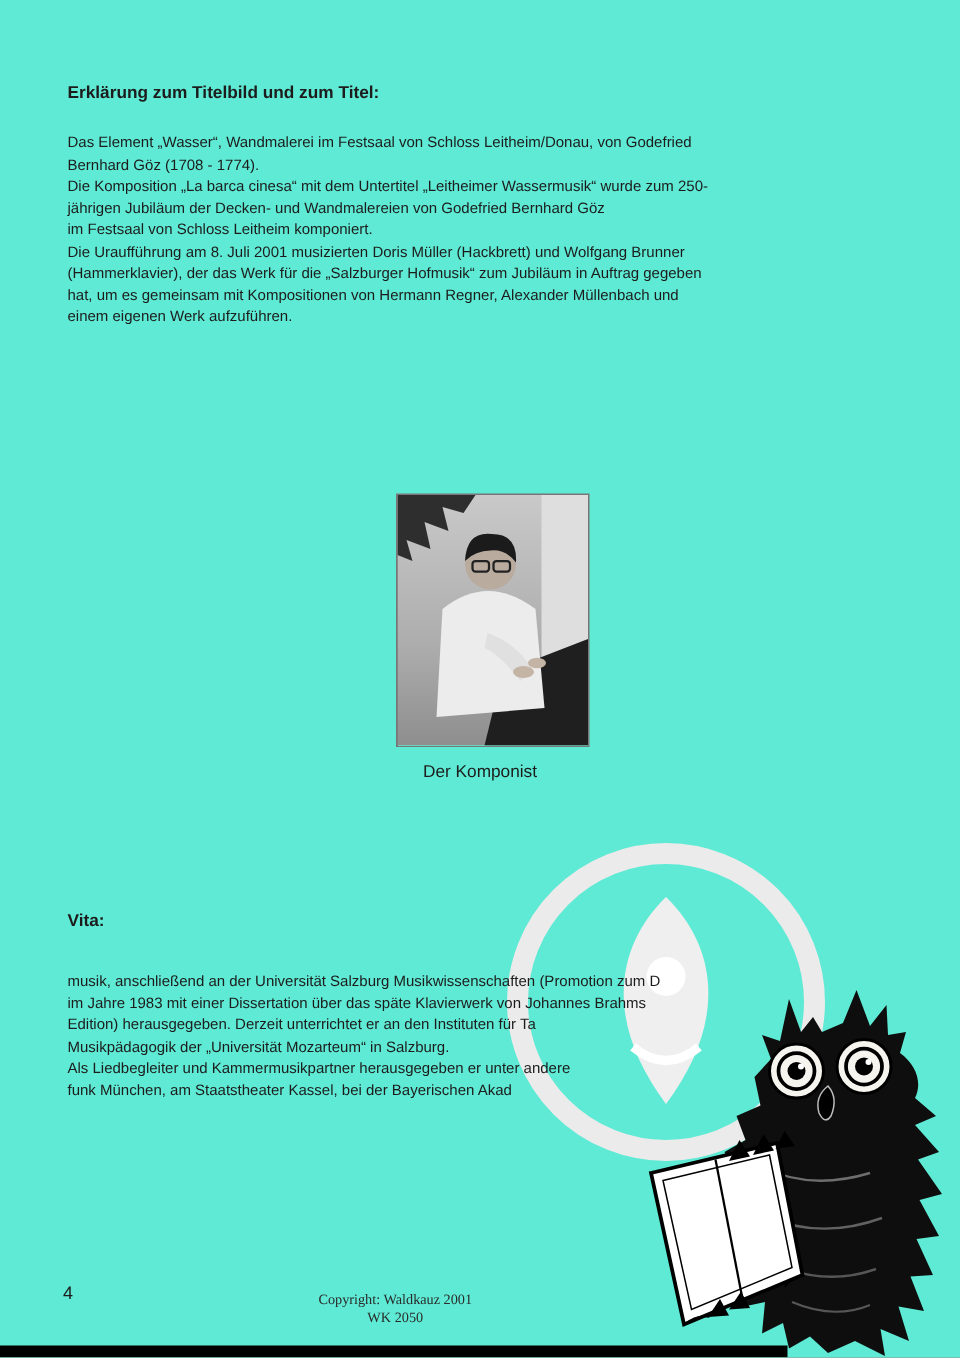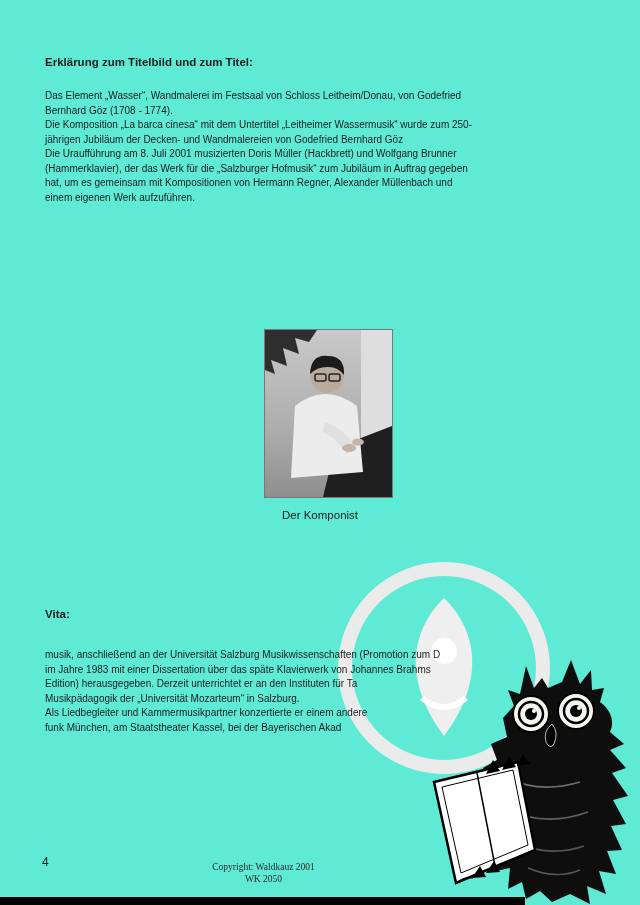--- a/index.html
+++ b/index.html
@@ -40,20 +40,21 @@
 
   <div class="layer-text">
 
     <div class="tblock heading" style="top:55px;">Erklärung zum Titelbild und zum Titel:</div>
 
     <div class="tblock" style="top:89px;">
       <div class="line">Das Element „Wasser“, Wandmalerei im Festsaal von Schloss Leitheim/Donau, von Godefried</div>
       <div class="line">Bernhard Göz (1708 - 1774).</div>
       <div class="line">Die Komposition „La barca cinesa“ mit dem Untertitel „Leitheimer Wassermusik“ wurde zum 250-</div>
       <div class="line">jährigen Jubiläum der Decken- und Wandmalereien von Godefried Bernhard Göz</div>
+      <div class="line">im Festsaal von Schloss Leitheim komponiert.</div>
       <div class="line">Die Uraufführung am 8. Juli 2001 musizierten Doris Müller (Hackbrett) und Wolfgang Brunner</div>
       <div class="line">(Hammerklavier), der das Werk für die „Salzburger Hofmusik“ zum Jubiläum in Auftrag gegeben</div>
       <div class="line">hat, um es gemeinsam mit Kompositionen von Hermann Regner, Alexander Müllenbach und</div>
       <div class="line">einem eigenen Werk aufzuführen.</div>
     </div>
 
     <svg class="photo" viewBox="0 0 127 167" aria-hidden="true">
       <defs>
         <linearGradient id="bgph" x1="0" y1="0" x2="0" y2="1">
           <stop offset="0" stop-color="#c9c9c9"></stop>
@@ -77,21 +78,21 @@
 
     <div class="caption" style="top:509px;">Der Komponist</div>
 
     <div class="tblock heading" style="top:607px;">Vita:</div>
 
     <div class="tblock" style="top:648px;">
       <div class="line">musik, anschließend an der Universität Salzburg Musikwissenschaften (Promotion zum D</div>
       <div class="line">im Jahre 1983 mit einer Dissertation über das späte Klavierwerk von Johannes Brahms</div>
       <div class="line">Edition) herausgegeben.  Derzeit unterrichtet er an den Instituten für Ta</div>
       <div class="line">Musikpädagogik der „Universität Mozarteum“ in Salzburg.</div>
-      <div class="line">Als Liedbegleiter und Kammermusikpartner konzertierte er einem andere</div>
+      <div class="line">Als Liedbegleiter und Kammermusikpartner herausgegeben er unter andere</div>
       <div class="line">funk München, am Staatstheater Kassel, bei der Bayerischen Akad</div>
     </div>
 
     <div class="footer-num">4</div>
 
     <div class="footer-copy">
       <div>Copyright: Waldkauz 2001</div>
       <div>WK 2050</div>
     </div>
   </div>

